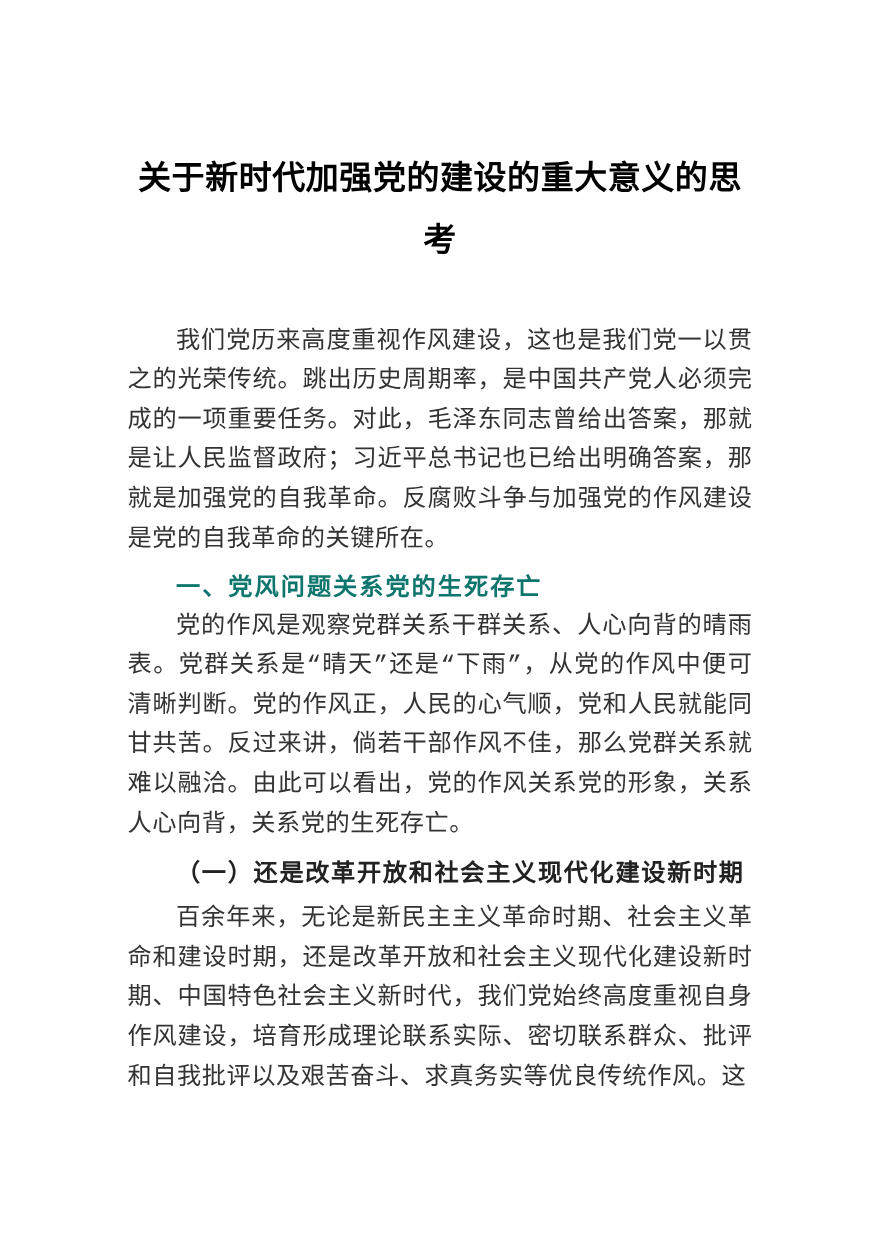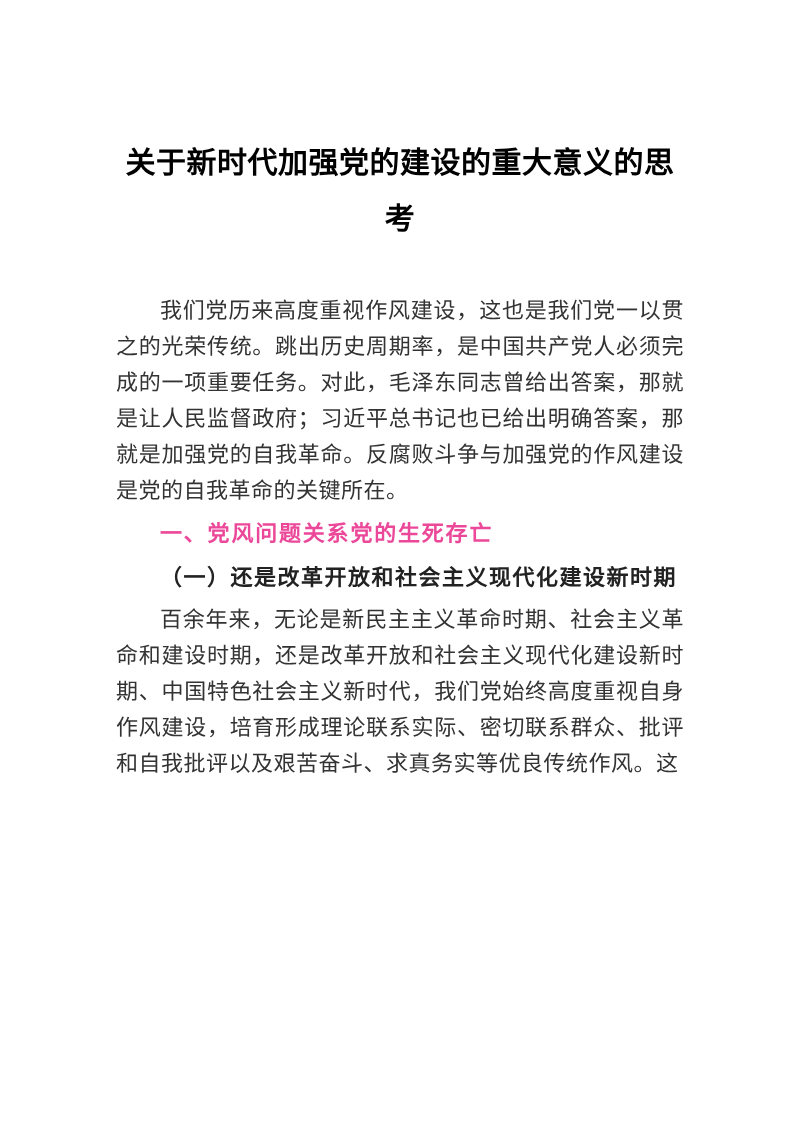--- a/index.html
+++ b/index.html
@@ -25,38 +25,38 @@
     font-family: "Liberation Serif", "DejaVu Serif", serif;
     font-weight: 700;
     font-size: 30px;
     line-height: 56px;
     letter-spacing: 0.5px;
     color: #000000;
     text-align: center;
   }
   .para {
     margin: 0;
-    font-family: Liberation Sans, sans-serif;
+    font-family: Liberation Mono, monospace;
     font-size: 22px;
     line-height: 36px;
     letter-spacing: 0.5px;
     color: #333333;
     text-align: justify;
     text-justify: inter-ideograph;
     text-indent: 2em;
     word-break: break-all;
   }
   .heading-1 {
     margin: 7px 0 0 0;
     font-family: "Liberation Sans", "DejaVu Sans", sans-serif;
     font-weight: 700;
     font-size: 22px;
     line-height: 36px;
     letter-spacing: 1.8px;
-    color: #ec4899;
+    color: #0f766e;
     text-indent: 2em;
   }
   .heading-2 {
     margin: 8px 0 6px 0;
     font-family: "Liberation Serif", "DejaVu Serif", serif;
     font-weight: 600;
     font-size: 22px;
     line-height: 36px;
     letter-spacing: 1.5px;
     color: #222222;
@@ -68,19 +68,20 @@
 
 <div class="page">
   <div class="doc">
 
     <h1 class="doc-title">关于新时代加强党的建设的重大意义的思考</h1>
 
     <p class="para">我们党历来高度重视作风建设，这也是我们党一以贯之的光荣传统。跳出历史周期率，是中国共产党人必须完成的一项重要任务。对此，毛泽东同志曾给出答案，那就是让人民监督政府；习近平总书记也已给出明确答案，那就是加强党的自我革命。反腐败斗争与加强党的作风建设是党的自我革命的关键所在。</p>
 
     <h2 class="heading-1">一、党风问题关系党的生死存亡</h2>
 
+    <p class="para">党的作风是观察党群关系干群关系、人心向背的晴雨表。党群关系是“晴天”还是“下雨”，从党的作风中便可清晰判断。党的作风正，人民的心气顺，党和人民就能同甘共苦。反过来讲，倘若干部作风不佳，那么党群关系就难以融洽。由此可以看出，党的作风关系党的形象，关系人心向背，关系党的生死存亡。</p>
 
     <h3 class="heading-2">（一）还是改革开放和社会主义现代化建设新时期</h3>
 
     <p class="para">百余年来，无论是新民主主义革命时期、社会主义革命和建设时期，还是改革开放和社会主义现代化建设新时期、中国特色社会主义新时代，我们党始终高度重视自身作风建设，培育形成理论联系实际、密切联系群众、批评和自我批评以及艰苦奋斗、求真务实等优良传统作风。这</p>
 
   </div>
 </div>
 
 </body></html>

